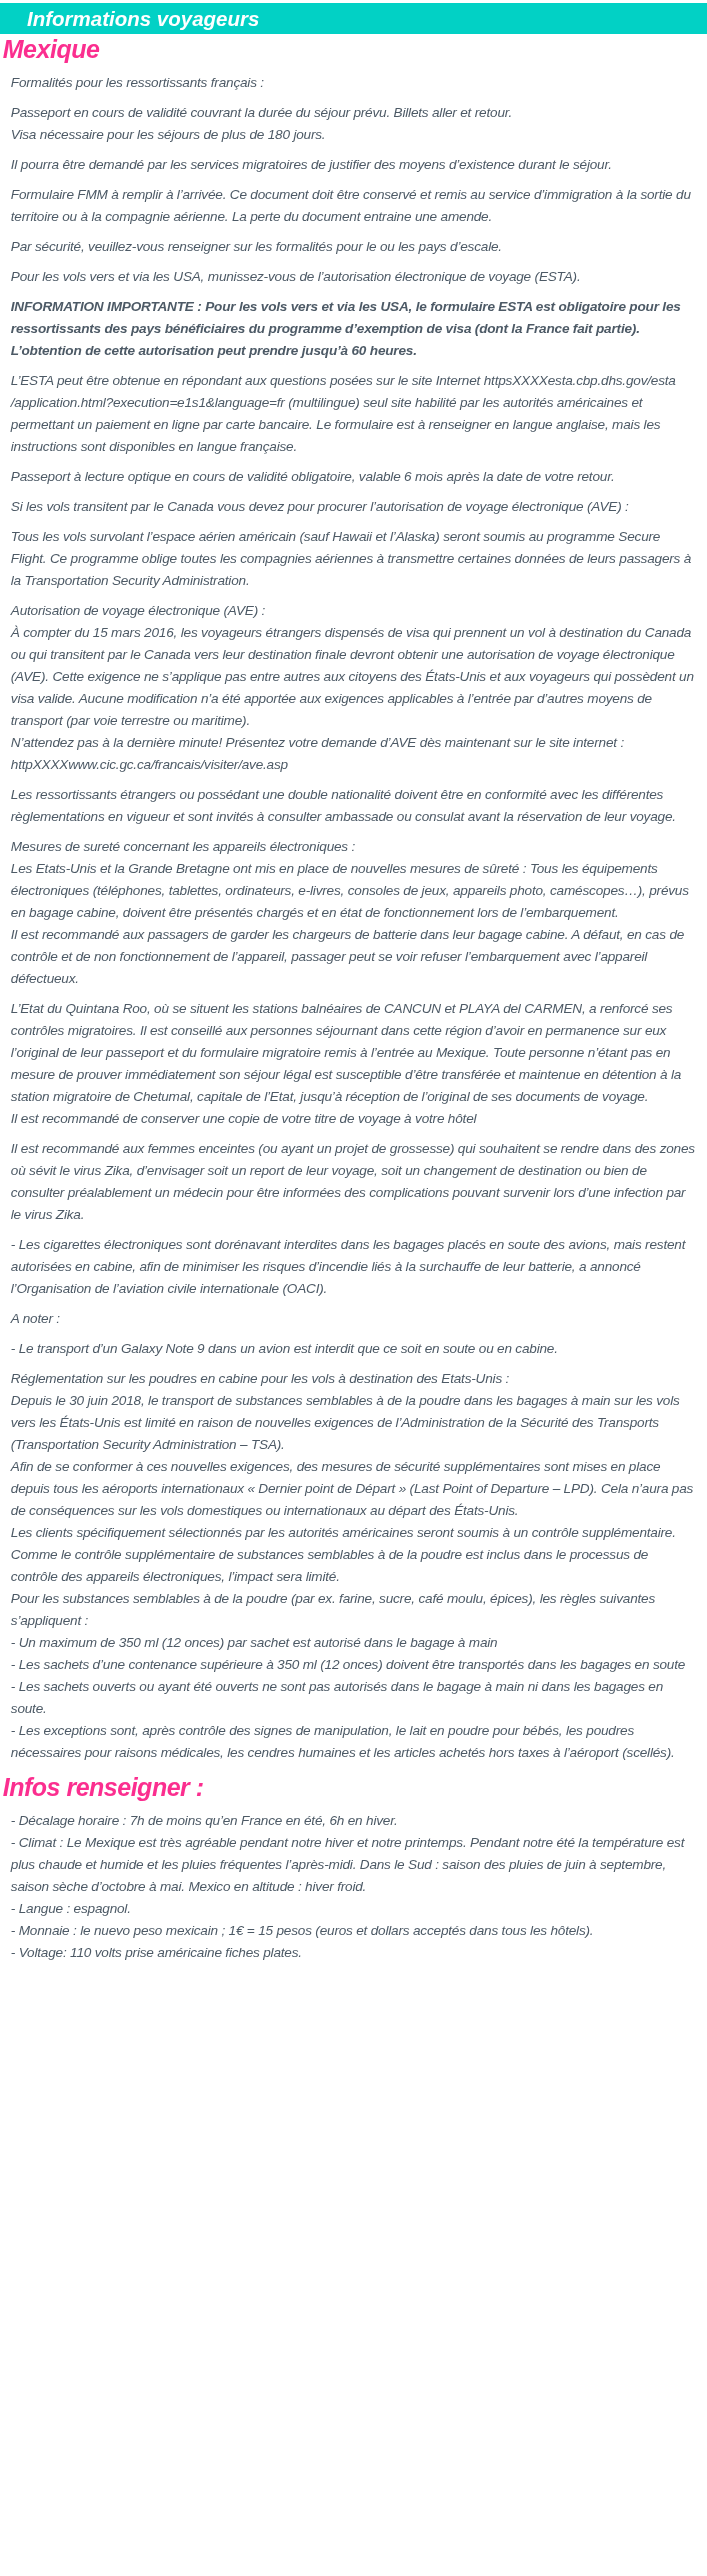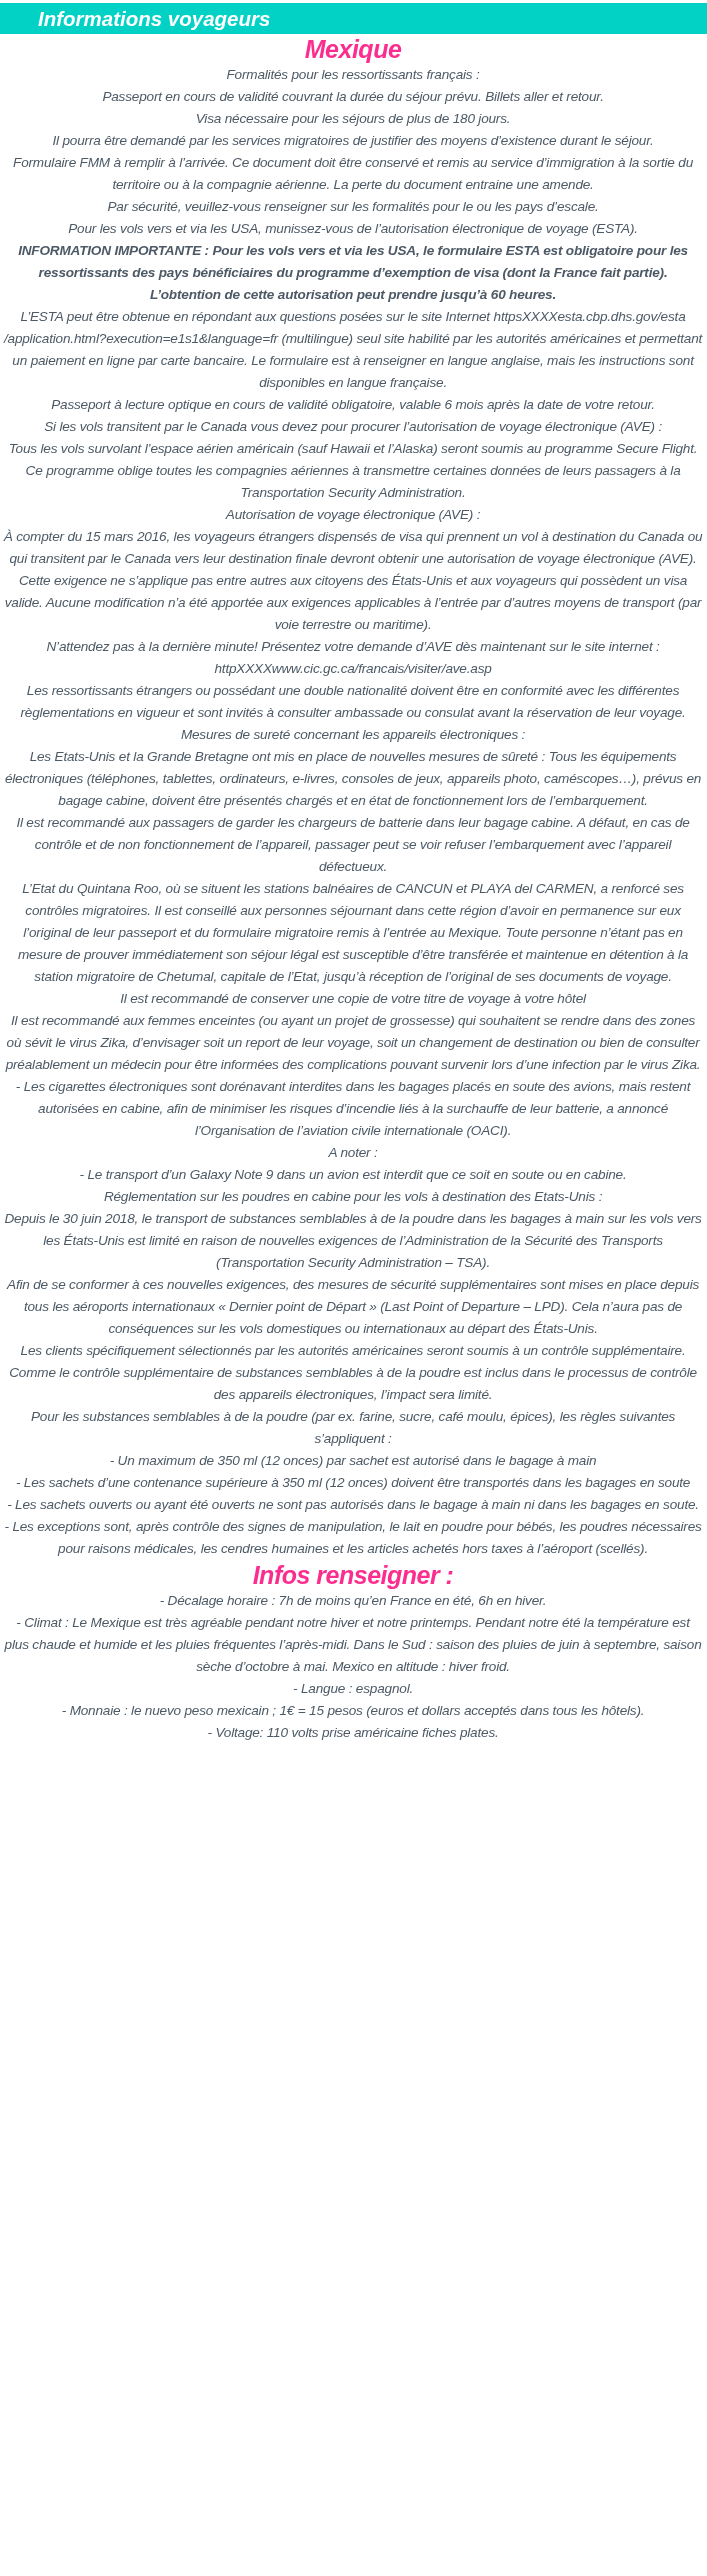--- a/index.html
+++ b/index.html
@@ -11,45 +11,44 @@
     color: #4d5a66;
   }
   .topbar {
     margin-top: 2.8px;
     height: 31px;
     background: #02d1c5;
     display: flex;
     align-items: center;
   }
   .topbar h1 {
-    margin: 11px;
+    margin: 0;
     padding-left: 27px;
     font-size: 20.5px;
     line-height: 31px;
     font-weight: bold;
     font-style: italic;
     color: #ffffff;
   }
   .content {
     padding: 0 4.7px 22.4px 2.8px;
     font-size: 13.6px;
     line-height: 22px;
     letter-spacing: -0.2px;
-    text-align: center;
   }
   h2.pink {
     color: #fb2e8f;
     font-size: 25px;
     line-height: 30px;
     font-weight: bold;
     font-style: italic;
     letter-spacing: -0.5px;
     margin: 0;
   }
-  p.block { margin: 0; }
+  p.block { margin: 8px; }
   .bold { font-weight: bold; }
   .gh  { margin-top: 11.2px; }
   .gs  { margin-top: 7.5px;  }
   .g1  { margin-top: 21.5px; }
   .g2  { margin-top: 44px; }
   .g3  { margin-top: 60px; }
 </style>
 </head>
 <body style="color: rgb(77, 90, 102);">
 

